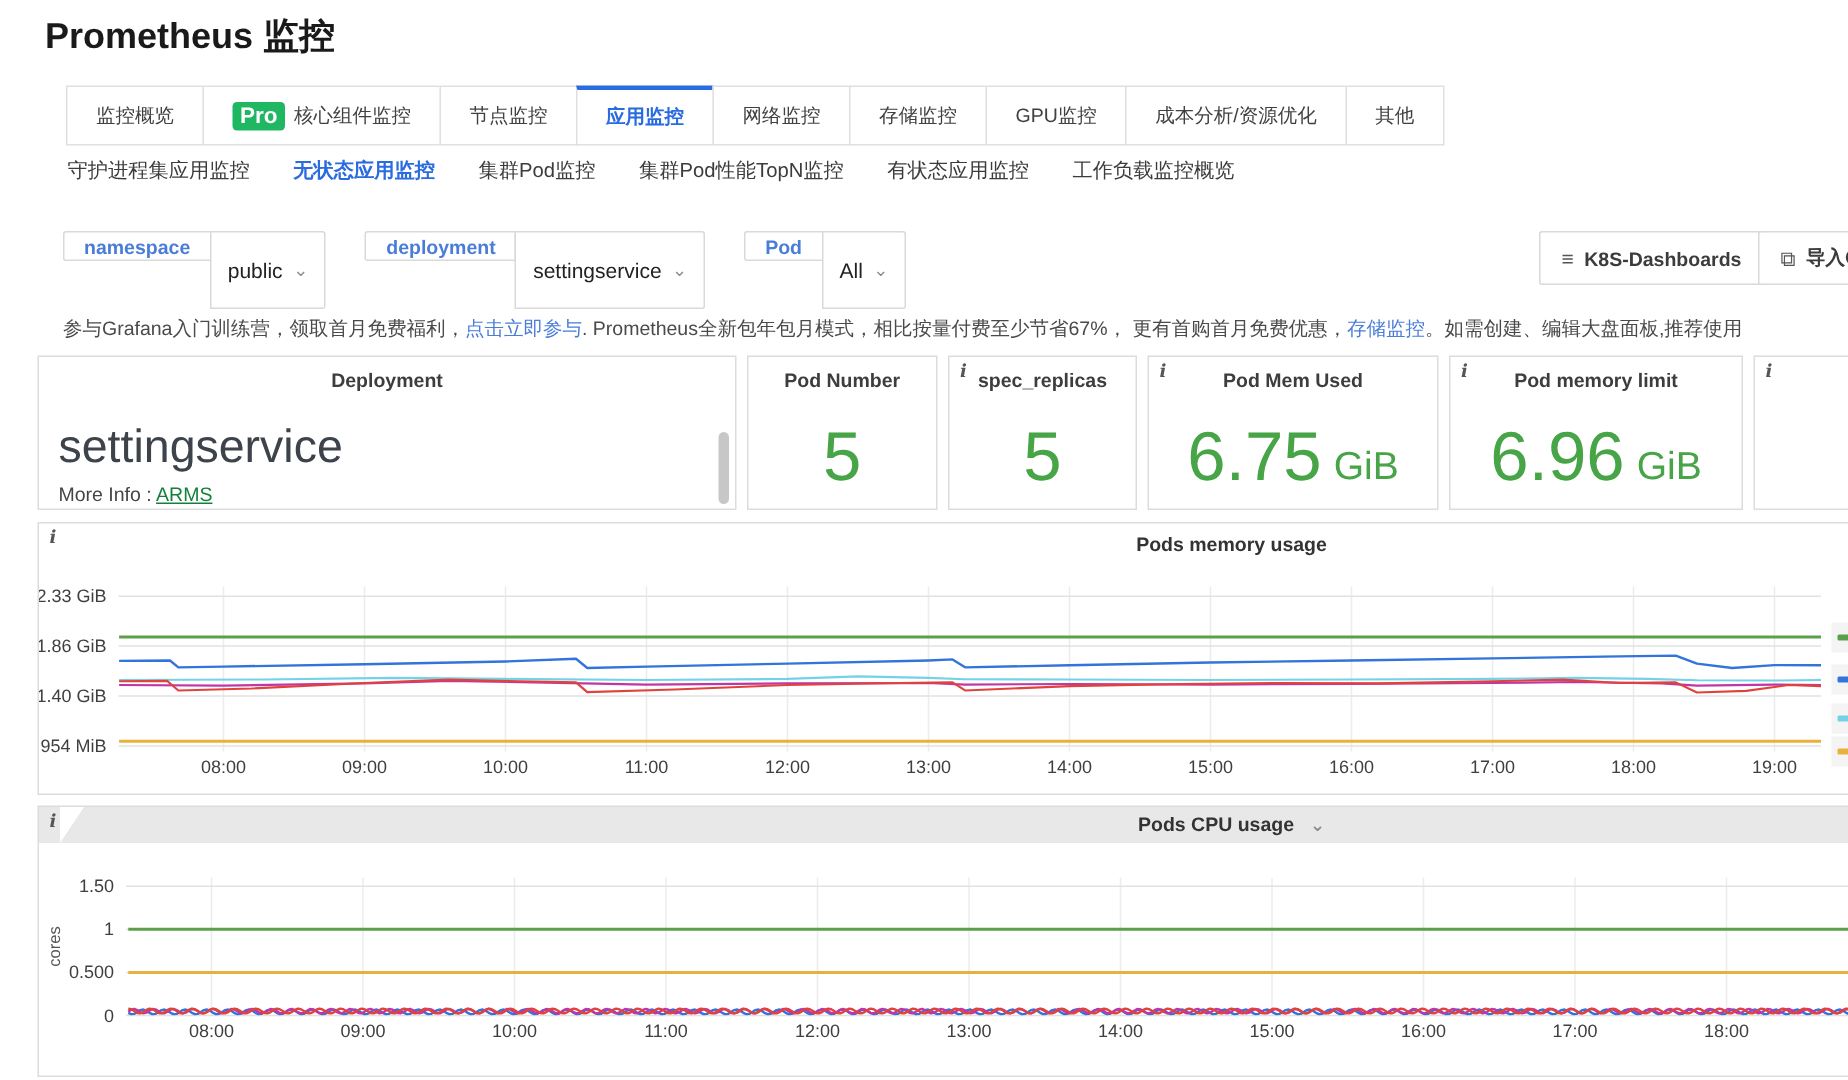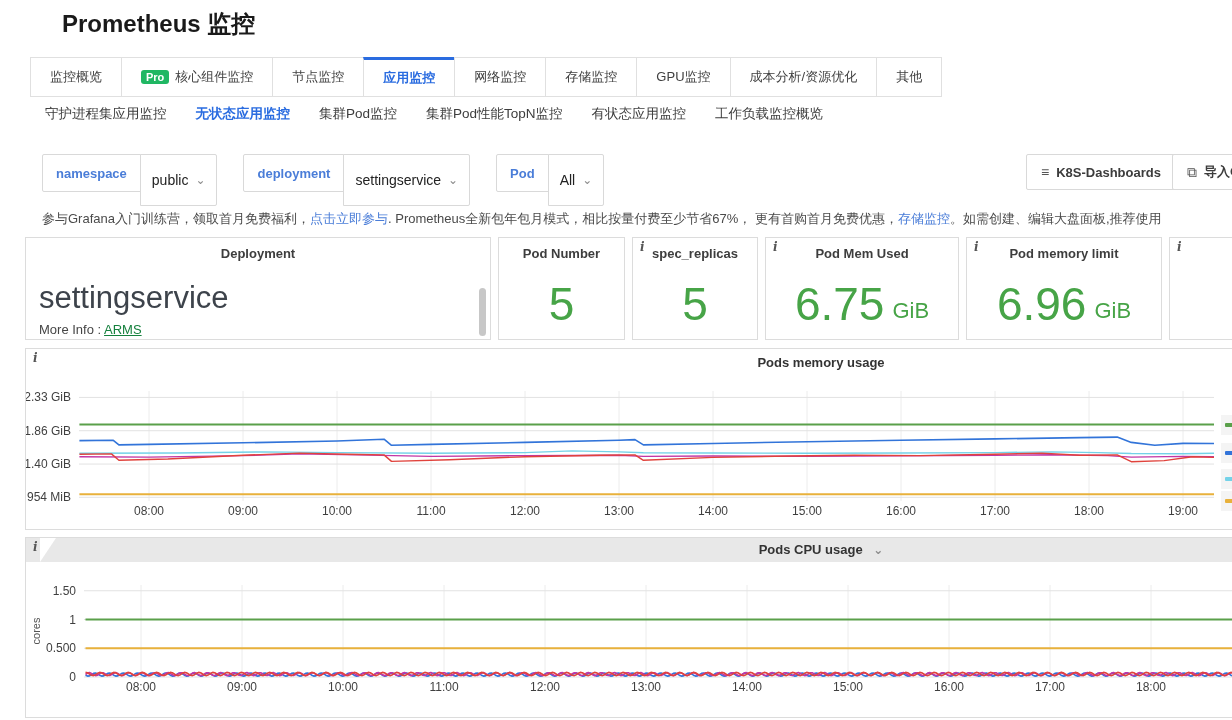--- a/index.html
+++ b/index.html
@@ -2,41 +2,41 @@
 <html><head>
 <meta charset="utf-8">
 <style>
   * { margin:0; padding:0; box-sizing:border-box; }
   html,body { width:1232px; height:720px; overflow:hidden; background:#fff;
     font-family:"Liberation Sans","DejaVu Sans",sans-serif; }
   body { position:relative; }
   .abs { position:absolute; }
 
   
-  #page-title { left:30px; top:8px; font-size:24px; font-weight:bold; color:#1a1a1a;margin-left:32px; }
-
-  
-  #tabs { left:30px; top:57px; display:flex; }
+  #page-title { left:30px; top:8px; font-size:24px; font-weight:bold; color:#1a1a1a; }
+
+  
+  #tabs { left:44px; top:57px; display:flex; }
   .tab { height:40px; display:flex; align-items:center; padding:0 19px;
     border:1px solid #e0e0e0; margin-left:-1px; background:#fff; font-size:13px;
     color:#404040; cursor:pointer; white-space:nowrap; }
   .tab:first-child { margin-left:0; }
   .tab.active { color:#2a6ce0; font-weight:bold; border-top:3px solid #2a6ce0; }
-  .pro-badge { display:inline-block; background:#20b763; color:#fff; font-size:11px;
+  .pro-badge { display:inline-block; background:#20b763; color:#fff; font-size:15px;
     font-weight:bold; border-radius:3px; padding:1px 5px; margin-right:6px; }
 
   
   #subtabs { left:45px; top:105px; display:flex; gap:29px; }
   .subtab { font-size:13.5px; color:#3c3c3c; cursor:pointer; white-space:nowrap; }
   .subtab.active { color:#2a6ce0; font-weight:bold; }
 
   
   #filters { left:42px; top:154px; display:flex; gap:26px; }
   .fgroup { display:flex; }
-  .flabel { height:38px; display:flex; align-items:center; padding:0 13px;
+  .flabel { height:20px; display:flex; align-items:center; padding:0 13px;
     border:1px solid #d9d9d9; border-radius:2px 0 0 2px; color:#4a7dd8;
     font-size:13px; font-weight:bold; background:#fff; white-space:nowrap; }
   .fvalue { height:52px; display:flex; align-items:center; padding:0 11px;
     border:1px solid #d9d9d9; margin-left:-1px; border-radius:0 2px 2px 0;
     color:#222; font-size:14px; background:#fff; cursor:pointer; white-space:nowrap; }
   .caret { color:#8c8c8c; font-size:12px; margin-left:7px; }
   .hbtn { position:absolute; top:154px; height:36px; display:flex; align-items:center;
     padding:0 14px; border:1px solid #d9d9d9; border-radius:2px; background:#fff;
     font-size:13px; font-weight:bold; color:#3c3c3c; cursor:pointer; white-space:nowrap; }
   .hbtn .bicon { margin-right:7px; font-weight:normal; font-size:14px; color:#555; }
@@ -49,21 +49,21 @@
   #banner .blink { color:#4a7dd8; cursor:pointer; }
 
   
   .panel { position:absolute; background:#fff; border:1px solid #dcdcdc; }
   #stats-row { left:25px; top:237px; width:1400px; height:103px; }
   .stat { position:absolute; top:0; height:103px; background:#fff; border:1px solid #dcdcdc; }
   .stat-title { margin-top:8px; text-align:center; font-size:13px; font-weight:bold; color:#3d3d3d; }
   .stat-value { position:absolute; left:0; right:0; top:30px; bottom:0;
     display:flex; align-items:center; justify-content:center; color:#47a447; }
   .stat-num { font-size:46px; font-weight:500; line-height:1; }
-  .stat-unit { font-size:22px; font-weight:500; margin-left:8px; padding-top:14px; }
+  .stat-unit { font-size:26px; font-weight:500; margin-left:8px; padding-top:14px; }
   .info-i { position:absolute; left:7px; top:2px; font-family:"DejaVu Serif",serif;
     font-style:italic; font-weight:bold; font-size:12px; color:#555; cursor:pointer; }
   #dep-value { position:absolute; left:13px; top:42px; font-size:31px; color:#3d434b; }
   #dep-more { position:absolute; left:13px; top:84px; font-size:13px; color:#454545; white-space:nowrap; }
   #dep-more .ulink { color:#15803d; text-decoration:underline; cursor:pointer; }
   #dep-scrollbar { position:absolute; right:4px; top:50px; width:7px; height:48px;
     background:#c7c7c7; border-radius:3.5px; cursor:pointer; }
 
   
   #mem-panel { left:25px; top:348px; width:1590px; height:182px; }

